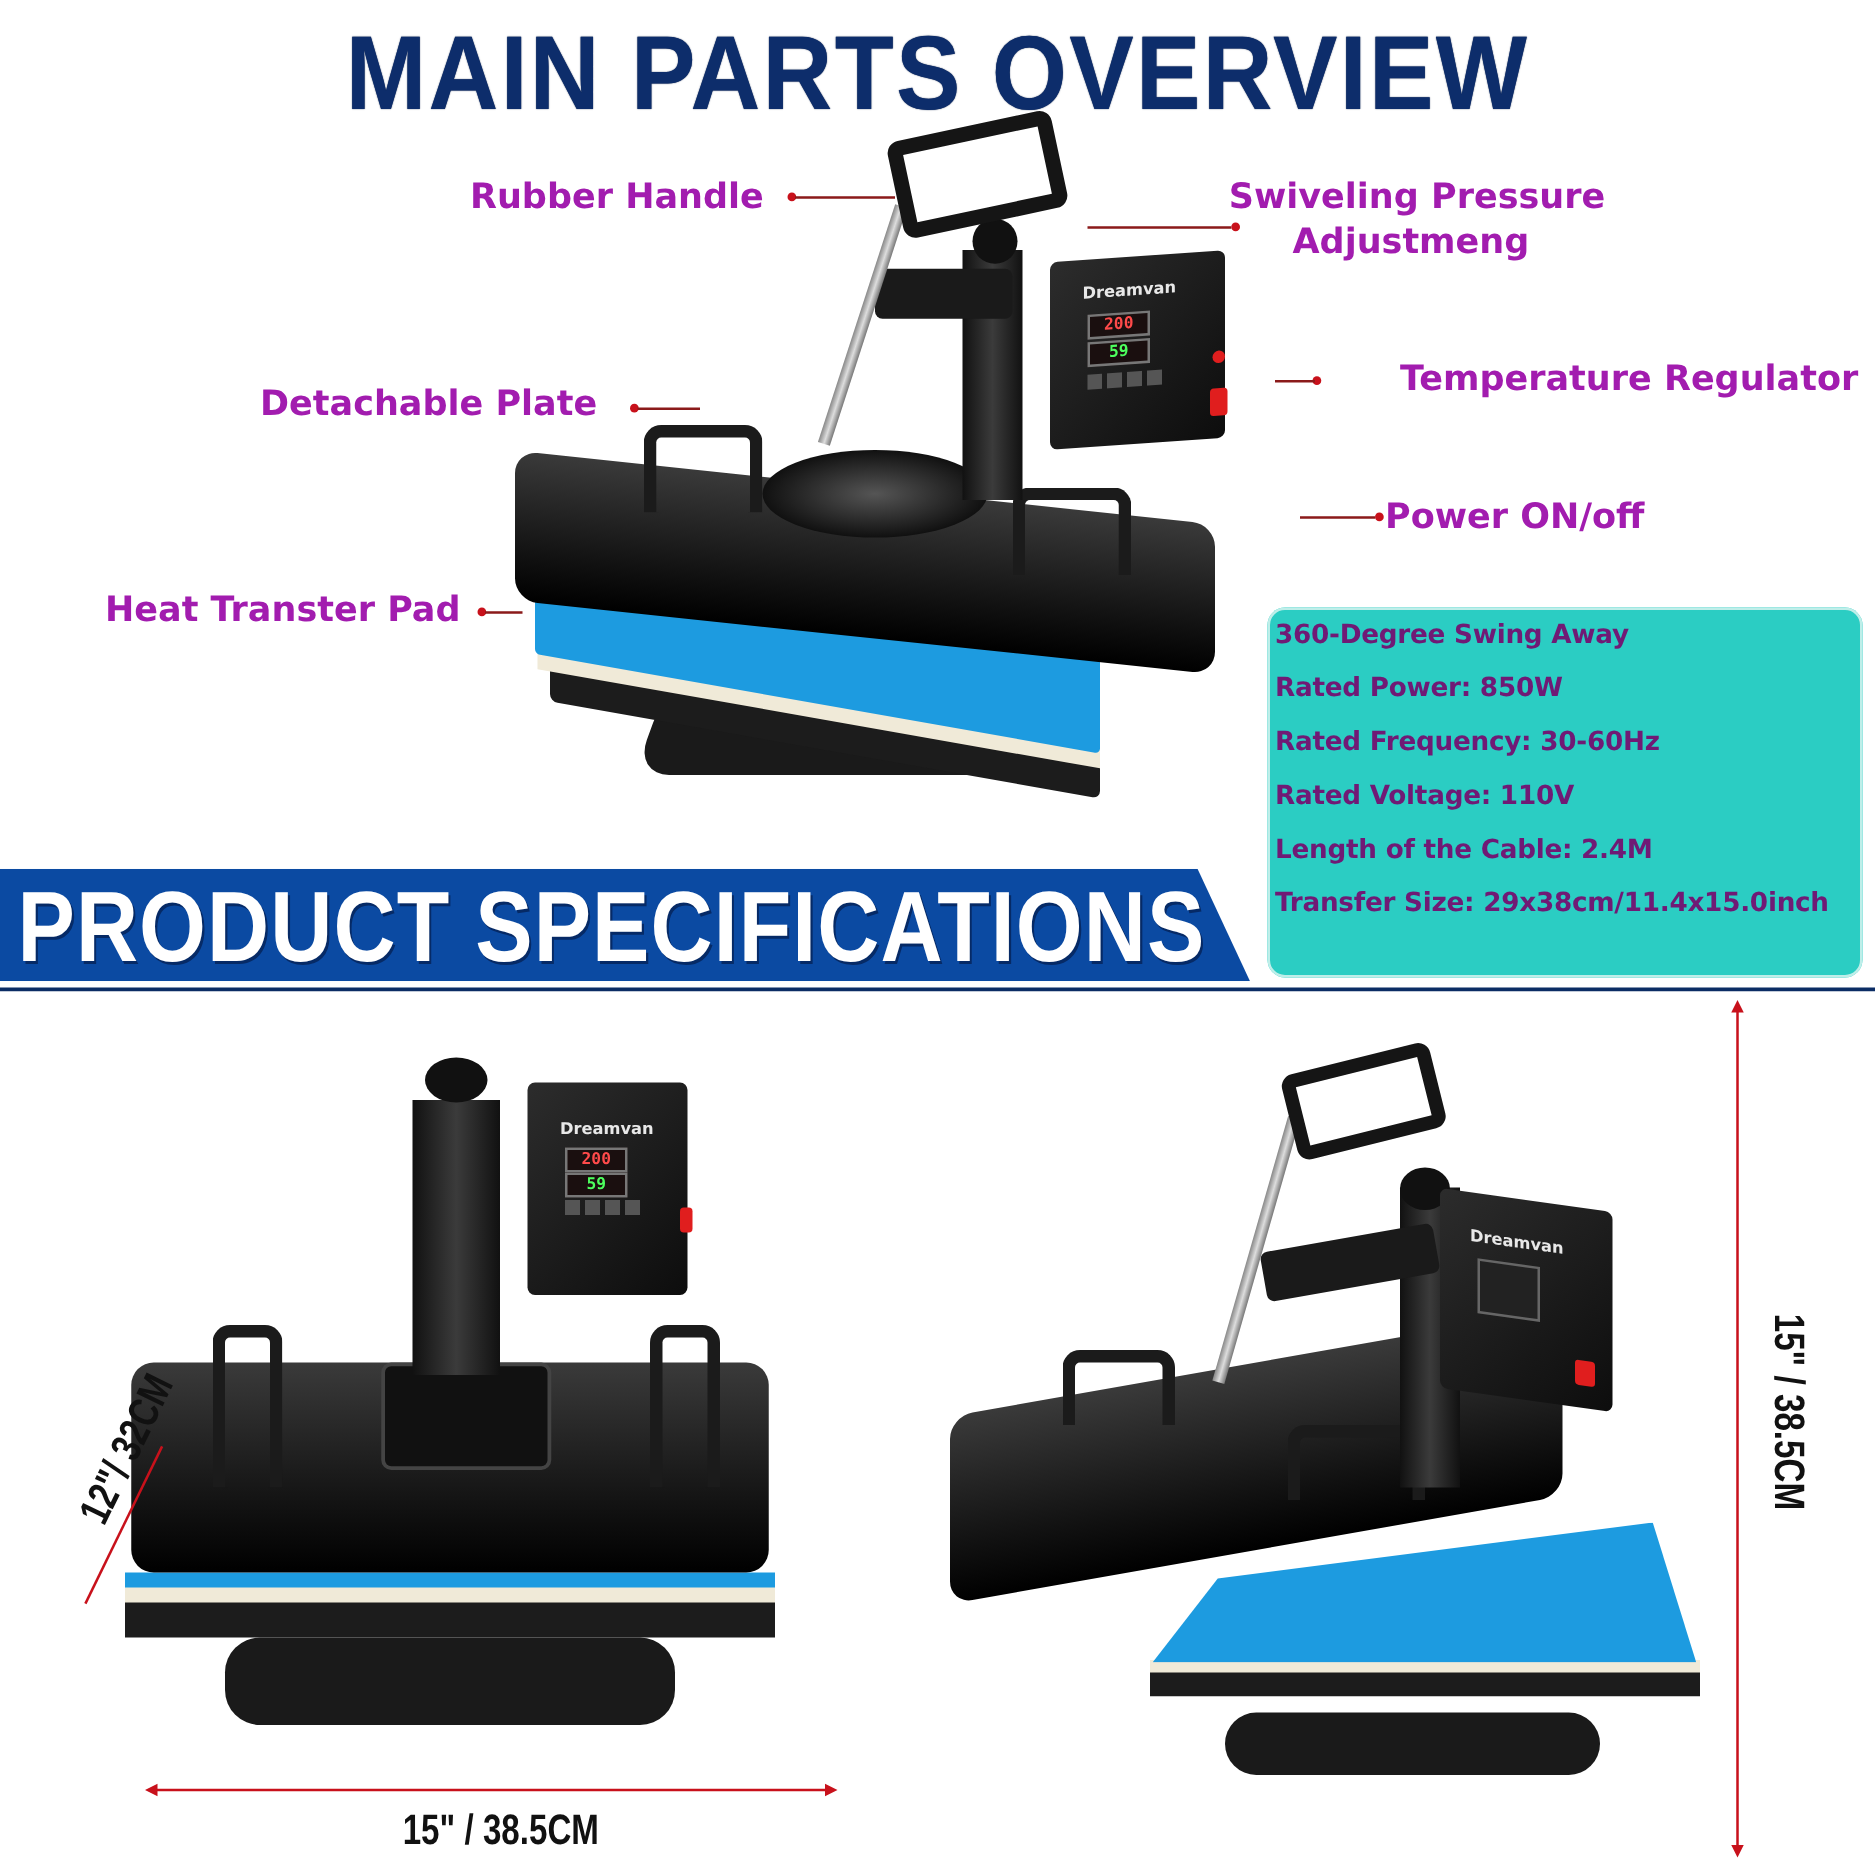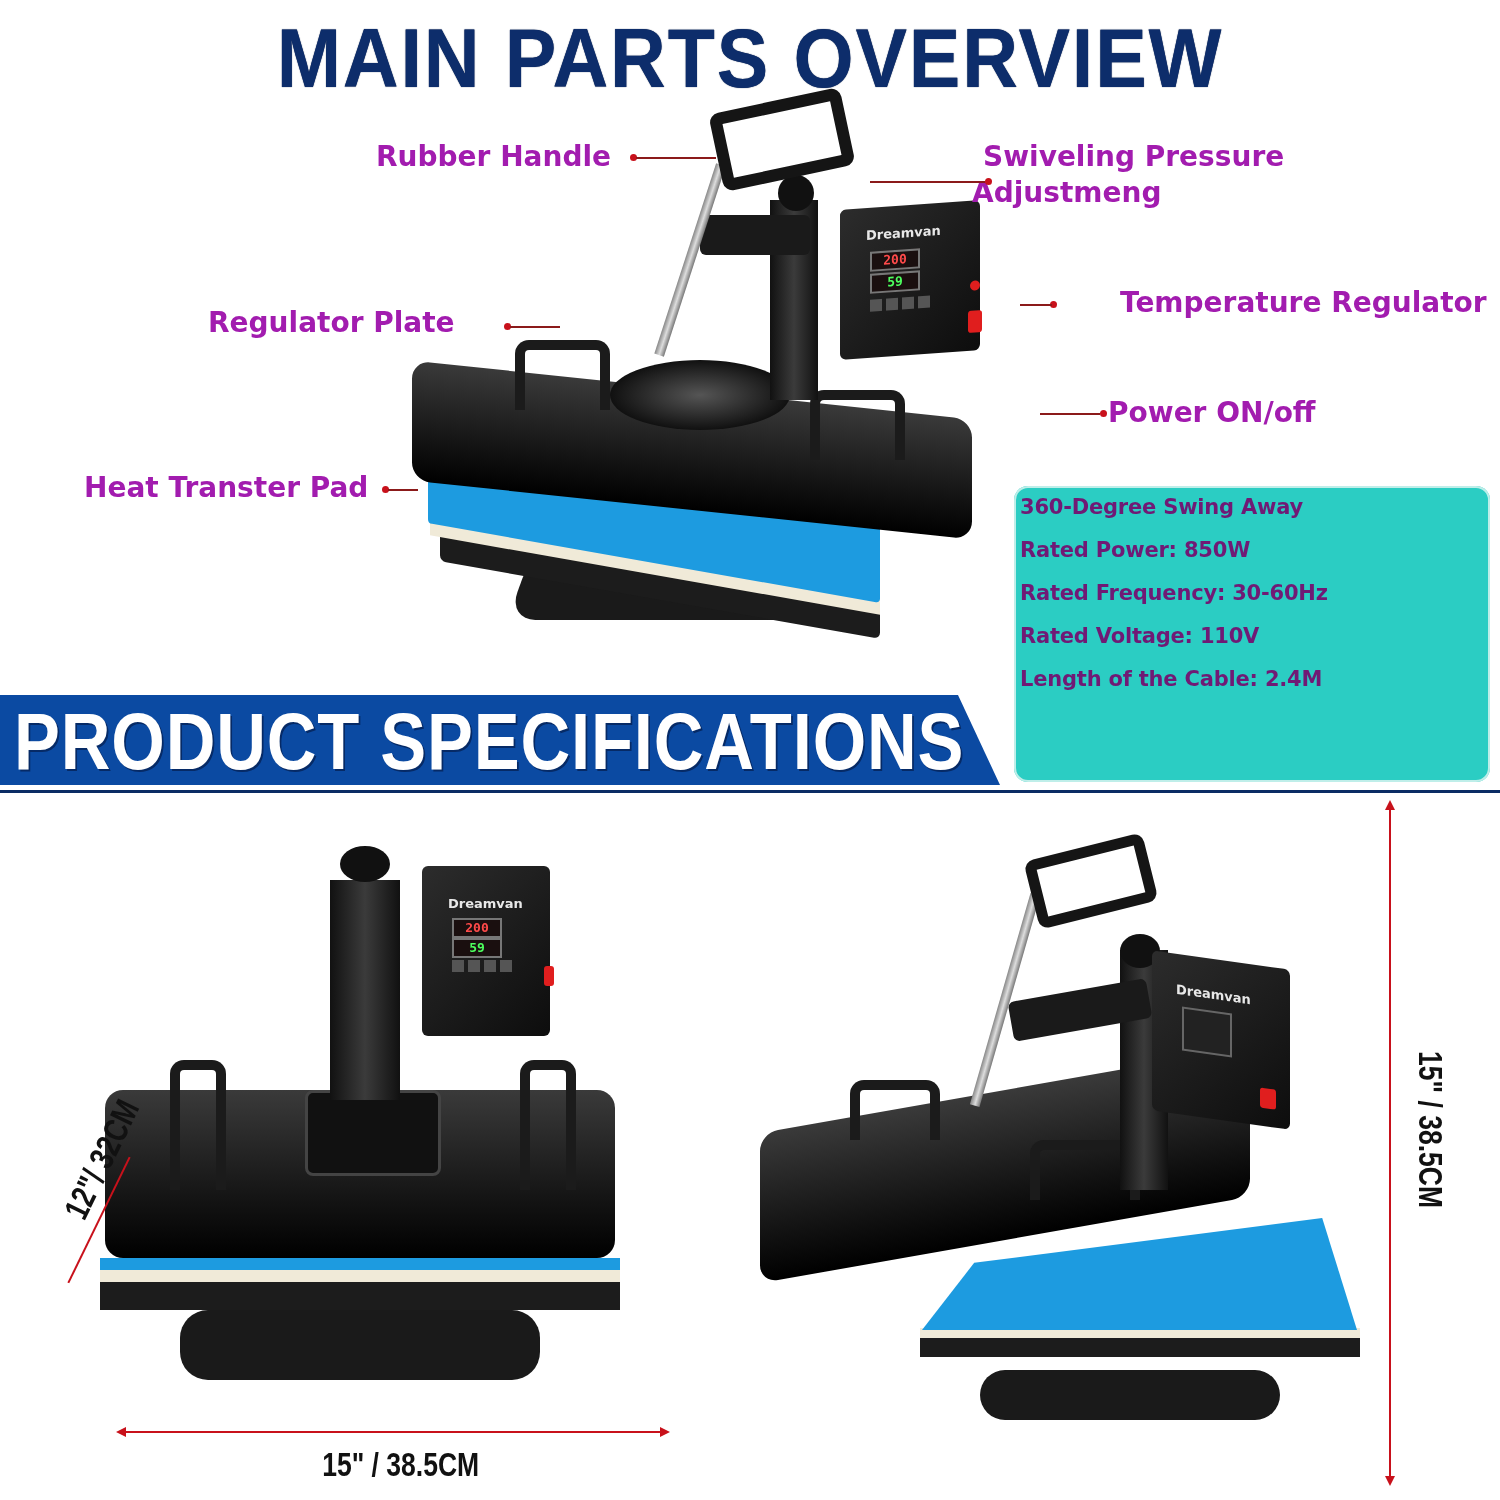--- a/index.html
+++ b/index.html
@@ -71,25 +71,25 @@
     <div class="abs switch" style="left:128px;top:110px;width:14px;height:22px;"></div>
     <div class="abs" style="left:130px;top:80px;width:10px;height:10px;border-radius:50%;background:#e01e1e;"></div>
   </div>
 </div>
 
 <div class="abs label" style="left:376px;top:140px;">Rubber Handle</div>
 <div class="abs dot" style="left:630px;top:154px;"></div>
 <div class="abs leader" style="left:636px;top:157px;width:80px;"></div>
 
 <div class="abs label" style="left:983px;top:140px;">Swiveling Pressure</div>
-<div class="abs label" style="left:972px;top:176px;">Adjustmeng</div>
+<div class="abs label" style="left:1034px;top:176px;">Adjustmeng</div>
 <div class="abs dot" style="left:985px;top:178px;"></div>
 <div class="abs leader" style="left:870px;top:181px;width:115px;"></div>
 
-<div class="abs label" style="left:208px;top:306px;">Regulator Plate</div>
+<div class="abs label" style="left:208px;top:306px;">Detachable Plate</div>
 <div class="abs dot" style="left:504px;top:323px;"></div>
 <div class="abs leader" style="left:510px;top:326px;width:50px;"></div>
 
 <div class="abs label" style="left:1120px;top:286px;">Temperature Regulator</div>
 <div class="abs dot" style="left:1050px;top:301px;"></div>
 <div class="abs leader" style="left:1020px;top:304px;width:32px;"></div>
 
 <div class="abs label" style="left:1108px;top:396px;">Power ON/off</div>
 <div class="abs dot" style="left:1100px;top:410px;"></div>
 <div class="abs leader" style="left:1040px;top:413px;width:60px;"></div>
@@ -97,20 +97,21 @@
 <div class="abs label" style="left:84px;top:471px;">Heat Transter Pad</div>
 <div class="abs dot" style="left:382px;top:486px;"></div>
 <div class="abs leader" style="left:388px;top:489px;width:30px;"></div>
 
 <div class="abs spec-box">
   <div class="spec-line">360-Degree Swing Away</div>
   <div class="spec-line">Rated Power: 850W</div>
   <div class="spec-line">Rated Frequency: 30-60Hz</div>
   <div class="spec-line">Rated Voltage: 110V</div>
   <div class="spec-line">Length of the Cable: 2.4M</div>
+  <div class="spec-line">Transfer Size: 29x38cm/11.4x15.0inch</div>
 </div>
 
 <div class="abs spec-band"></div>
 <div class="abs spec-band-outline"></div>
 <div class="abs spec-title">PRODUCT SPECIFICATIONS</div>
 
 <div class="abs" style="left:100px;top:840px;width:520px;height:560px;">
   <div class="abs base" style="left:80px;top:470px;width:360px;height:70px;"></div>
   <div class="abs" style="left:0;top:440px;width:520px;height:30px;background:#1c1c1c;"></div>
   <div class="abs pad-cream" style="left:0;top:428px;width:520px;height:14px;"></div>

